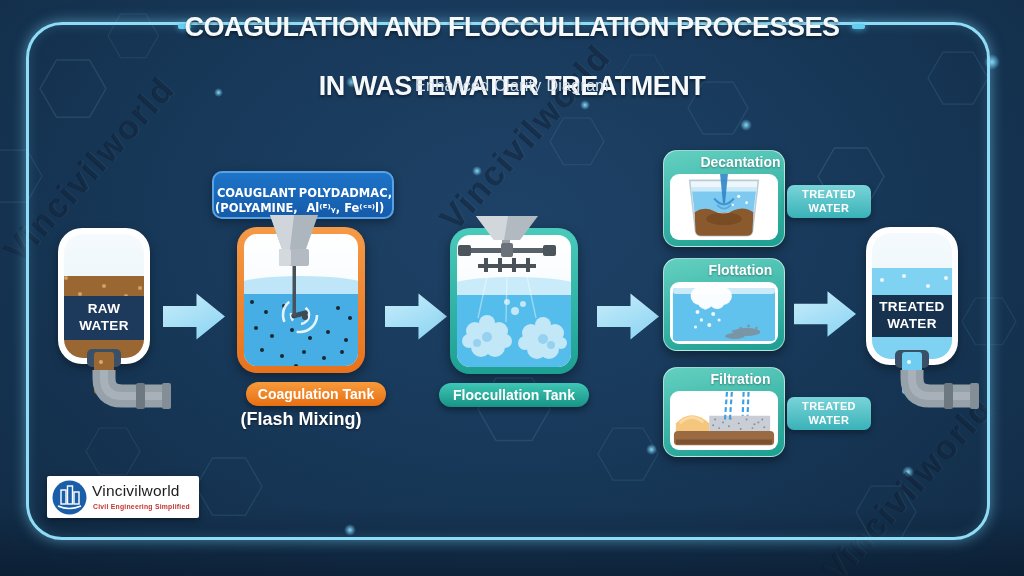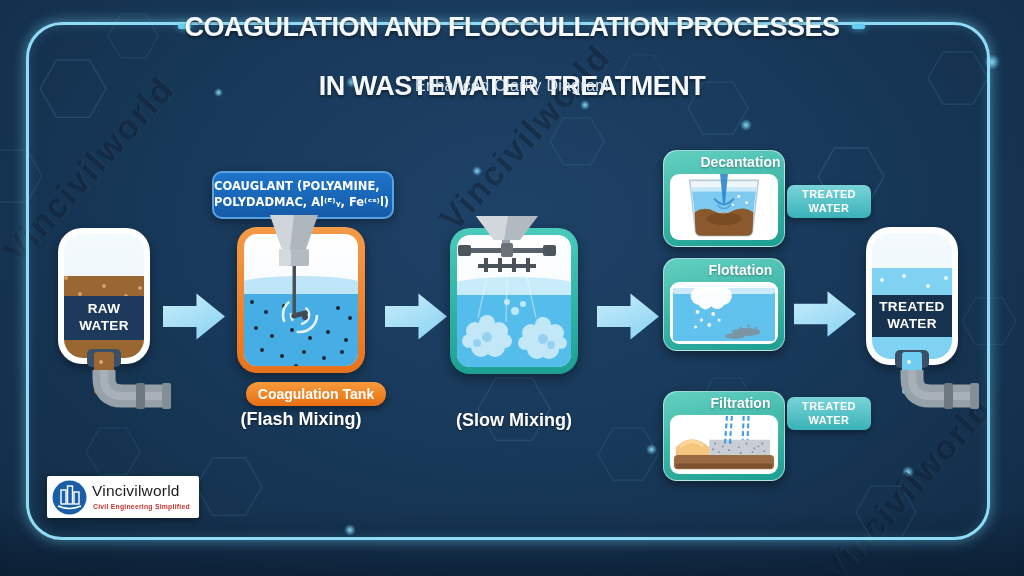--- a/index.html
+++ b/index.html
@@ -21,21 +21,21 @@
   
   .title{left:0;width:1024px;text-align:center;color:#f6f9fb;font-weight:bold;font-size:27px;
       letter-spacing:-.5px;text-shadow:0 2px 3px rgba(0,0,0,.45);}
   .t1{top:12px;} .t2{top:43px;margin-top:28px;}
   .subtitle{top:77px;left:0;width:1024px;text-align:center;color:#d6e0e9;font-size:16px;letter-spacing:.3px;}
   .tdash{width:13px;height:5px;border-radius:2px;background:#63cef2;box-shadow:0 0 6px rgba(99,206,242,.8);}
 
   
   .chip{left:212px;top:171px;width:178px;height:44px;background:linear-gradient(#1d74c9,#155ba9);
       border:2px solid #57a3e4;border-radius:10px;color:#fff;font-weight:bold;font-size:11.5px;
-      display:flex;flex-direction:column;align-items:flex-start;justify-content:center;line-height:1.35;
+      display:flex;flex-direction:row;align-items:flex-end;justify-content:center;line-height:1.35;
       text-align:center;box-shadow:0 3px 8px rgba(0,0,0,.35);font-family:"DejaVu Sans",sans-serif;}
 
   
   .vessel{width:92px;background:#fff;border-radius:24px;box-shadow:0 4px 10px rgba(0,0,0,.35);}
   .vessel-in{position:absolute;inset:6px;border-radius:19px;overflow:hidden;background:linear-gradient(#f4fafd,#e8f3f9);}
   .vwater{position:absolute;left:0;right:0;bottom:0;}
   .vwater::before{content:"";position:absolute;left:-6px;right:-6px;top:-7px;height:16px;border-radius:50% 50% 0 0;}
   .vband{position:absolute;left:0;right:0;display:flex;flex-direction:column;align-items:center;justify-content:center;
       color:#fff;font-weight:bold;font-size:13.5px;letter-spacing:.4px;line-height:1.25;text-align:center;}
   .spout{position:absolute;bottom:-3px;left:50%;transform:translateX(-50%);width:34px;height:18px;
@@ -237,21 +237,23 @@
       <rect x="48" y="42" width="4" height="14" fill="#4a5158"></rect>
       <rect x="62" y="42" width="4" height="14" fill="#4a5158"></rect>
       <rect x="76" y="42" width="4" height="14" fill="#4a5158"></rect>
       <g stroke="rgba(255,255,255,.4)" stroke-width="1.4">
         <line x1="38" y1="56" x2="28" y2="102"></line>
           <line x1="57" y1="56" x2="56" y2="106"></line>
           <line x1="76" y1="56" x2="86" y2="102"></line>
       </g>
     </svg>
   </div>
-  <div class="abs modetext" style="left:439px;top:410px;width:150px;">(Slow Mixing)</div>
+  <div class="abs pill teal" style="left:439px;top:383px;width:150px;">
+    <span>Floccullation Tank</span>
+  </div>
 
   <div class="abs arrow" style="left:597px;top:289px;"></div>
 
   <div class="abs sepbox" style="top:150px;height:97px;">
     <div class="hdr">Decantation</div>
     <div class="sepbody">
       <svg viewBox="0 0 110 62" preserveAspectRatio="none">
         <path d="M20,6 H90 L84,54 Q83,58 78,58 H32 Q27,58 26,54 Z" fill="#eef6fa" stroke="#b9cdd8" stroke-width="1.5"></path>
         <path d="M22,13 H88 L85,36 H25 Z" fill="#7ec9ef"></path>
         <rect x="22" y="13" width="66" height="3.5" fill="#c8eafa"></rect>
@@ -303,21 +305,21 @@
             <circle cx="72" cy="46" r="1.2"></circle>
             <circle cx="88" cy="46" r="1.2"></circle>
             <circle cx="64" cy="49" r="1"></circle>
         </g>
       </svg>
     </div>
   </div>
 
   <div class="abs arrow" style="left:794px;top:287px;width:62px;height:54px;"></div>
 
-  <div class="abs sepbox" style="top:367px;height:90px;margin-top:24px;">
+  <div class="abs sepbox" style="top:367px;height:90px;">
     <div class="hdr">Filtration</div>
     <div class="sepbody">
       <svg viewBox="0 0 110 62" preserveAspectRatio="none">
         <rect x="4" y="42" width="102" height="15" rx="4" fill="#9a6b42"></rect>
         <rect x="6" y="51" width="98" height="5" fill="#7d5230"></rect>
         <rect x="40" y="26" width="62" height="16" fill="#c9ced6"></rect>
         <g fill="#868e99">
           <circle cx="46" cy="30" r="1"></circle>
             <circle cx="54" cy="33" r="1"></circle>
             <circle cx="62" cy="29" r="1"></circle>

